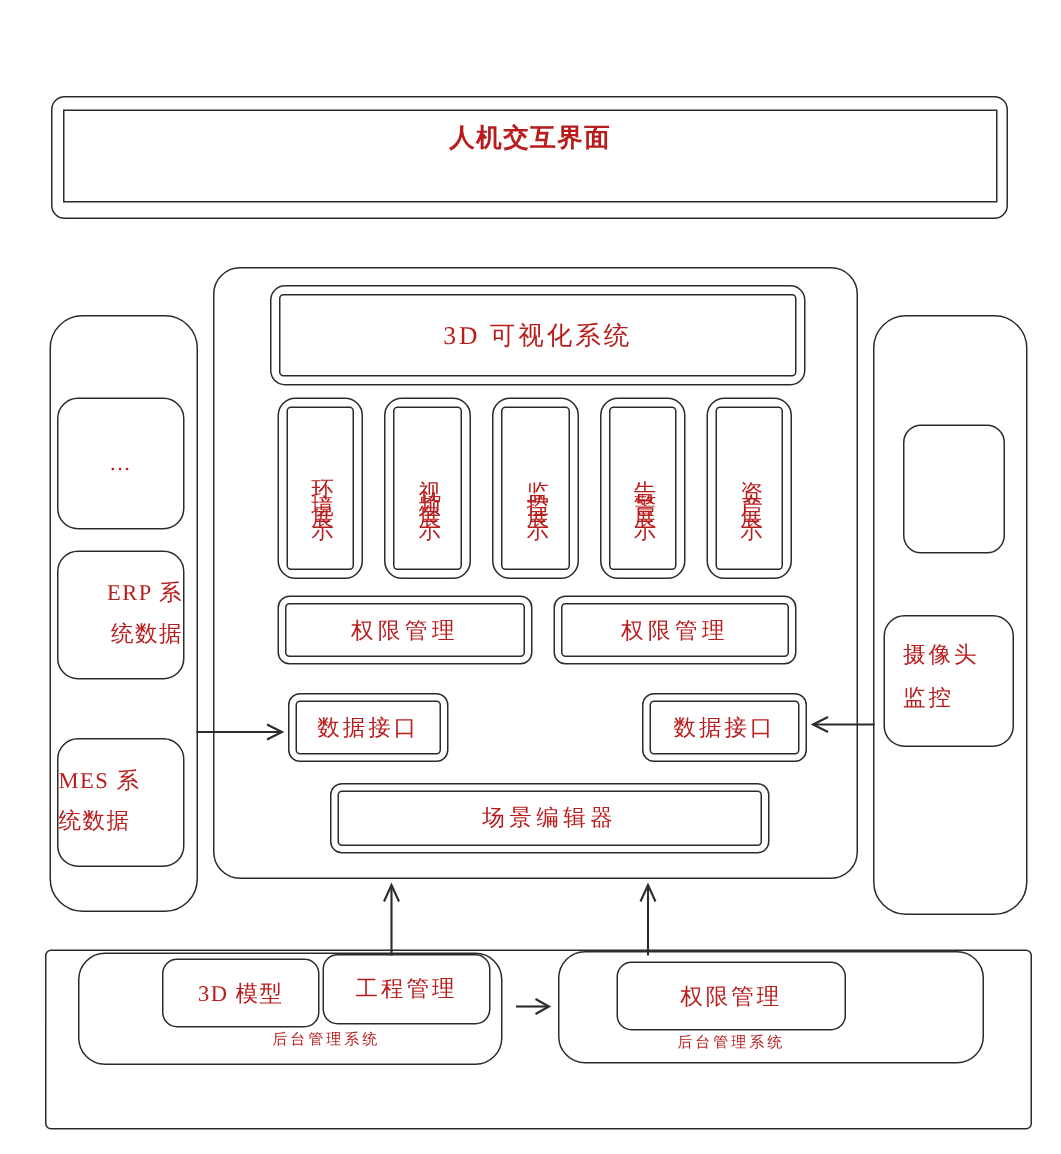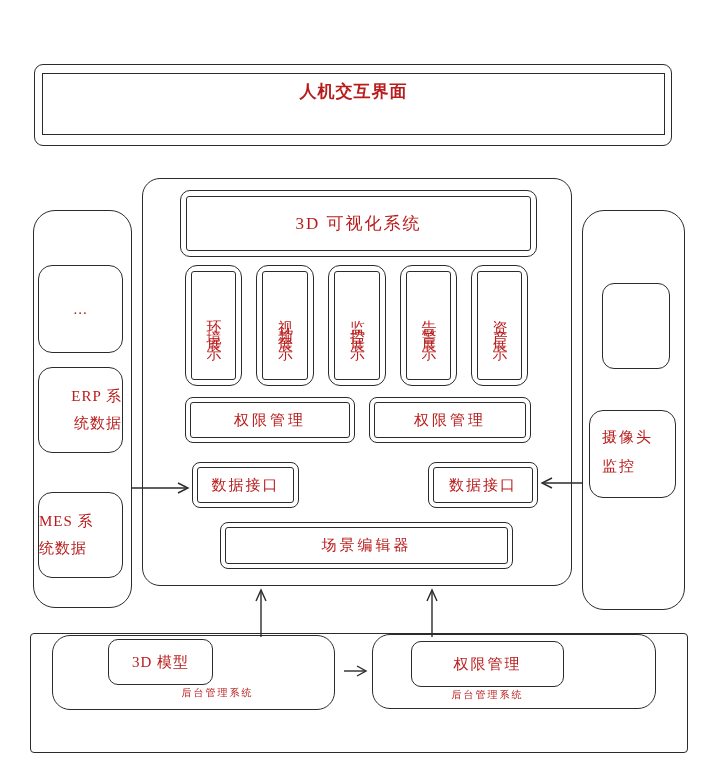--- a/index.html
+++ b/index.html
@@ -128,20 +128,23 @@
       </div>
     </div>
   </div>
 
   <div class="rbox" style="left:30px; top:633px; width:658px; height:120px; border-radius:4px;">
 
     <div class="rbox" style="left:21px; top:1px; width:283px; height:75px; border-radius:18px;">
       <div class="rbox center-flex" style="left:55px; top:3px; width:105px; height:46px; border-radius:10px;">
         <span class="lbl-tight">3D 模型</span>
       </div>
+      <div class="rbox center-flex" style="left:162px; top:0px; width:112px; height:47px; border-radius:10px;">
+        <span class="lbl" style="letter-spacing:2px;">工程管理</span>
+      </div>
       <div class="sys-label" style="left:55px; top:50px; width:219px;">后台管理系统</div>
     </div>
 
     <div class="rbox" style="left:341px; top:0px; width:284px; height:75px; border-radius:18px;">
       <div class="rbox center-flex" style="left:38px; top:6px; width:153px; height:46px; border-radius:10px;">
         <span class="lbl" style="letter-spacing:2px;">权限管理</span>
       </div>
       <div class="sys-label" style="left:38px; top:53px; width:153px;">后台管理系统</div>
     </div>
   </div>

